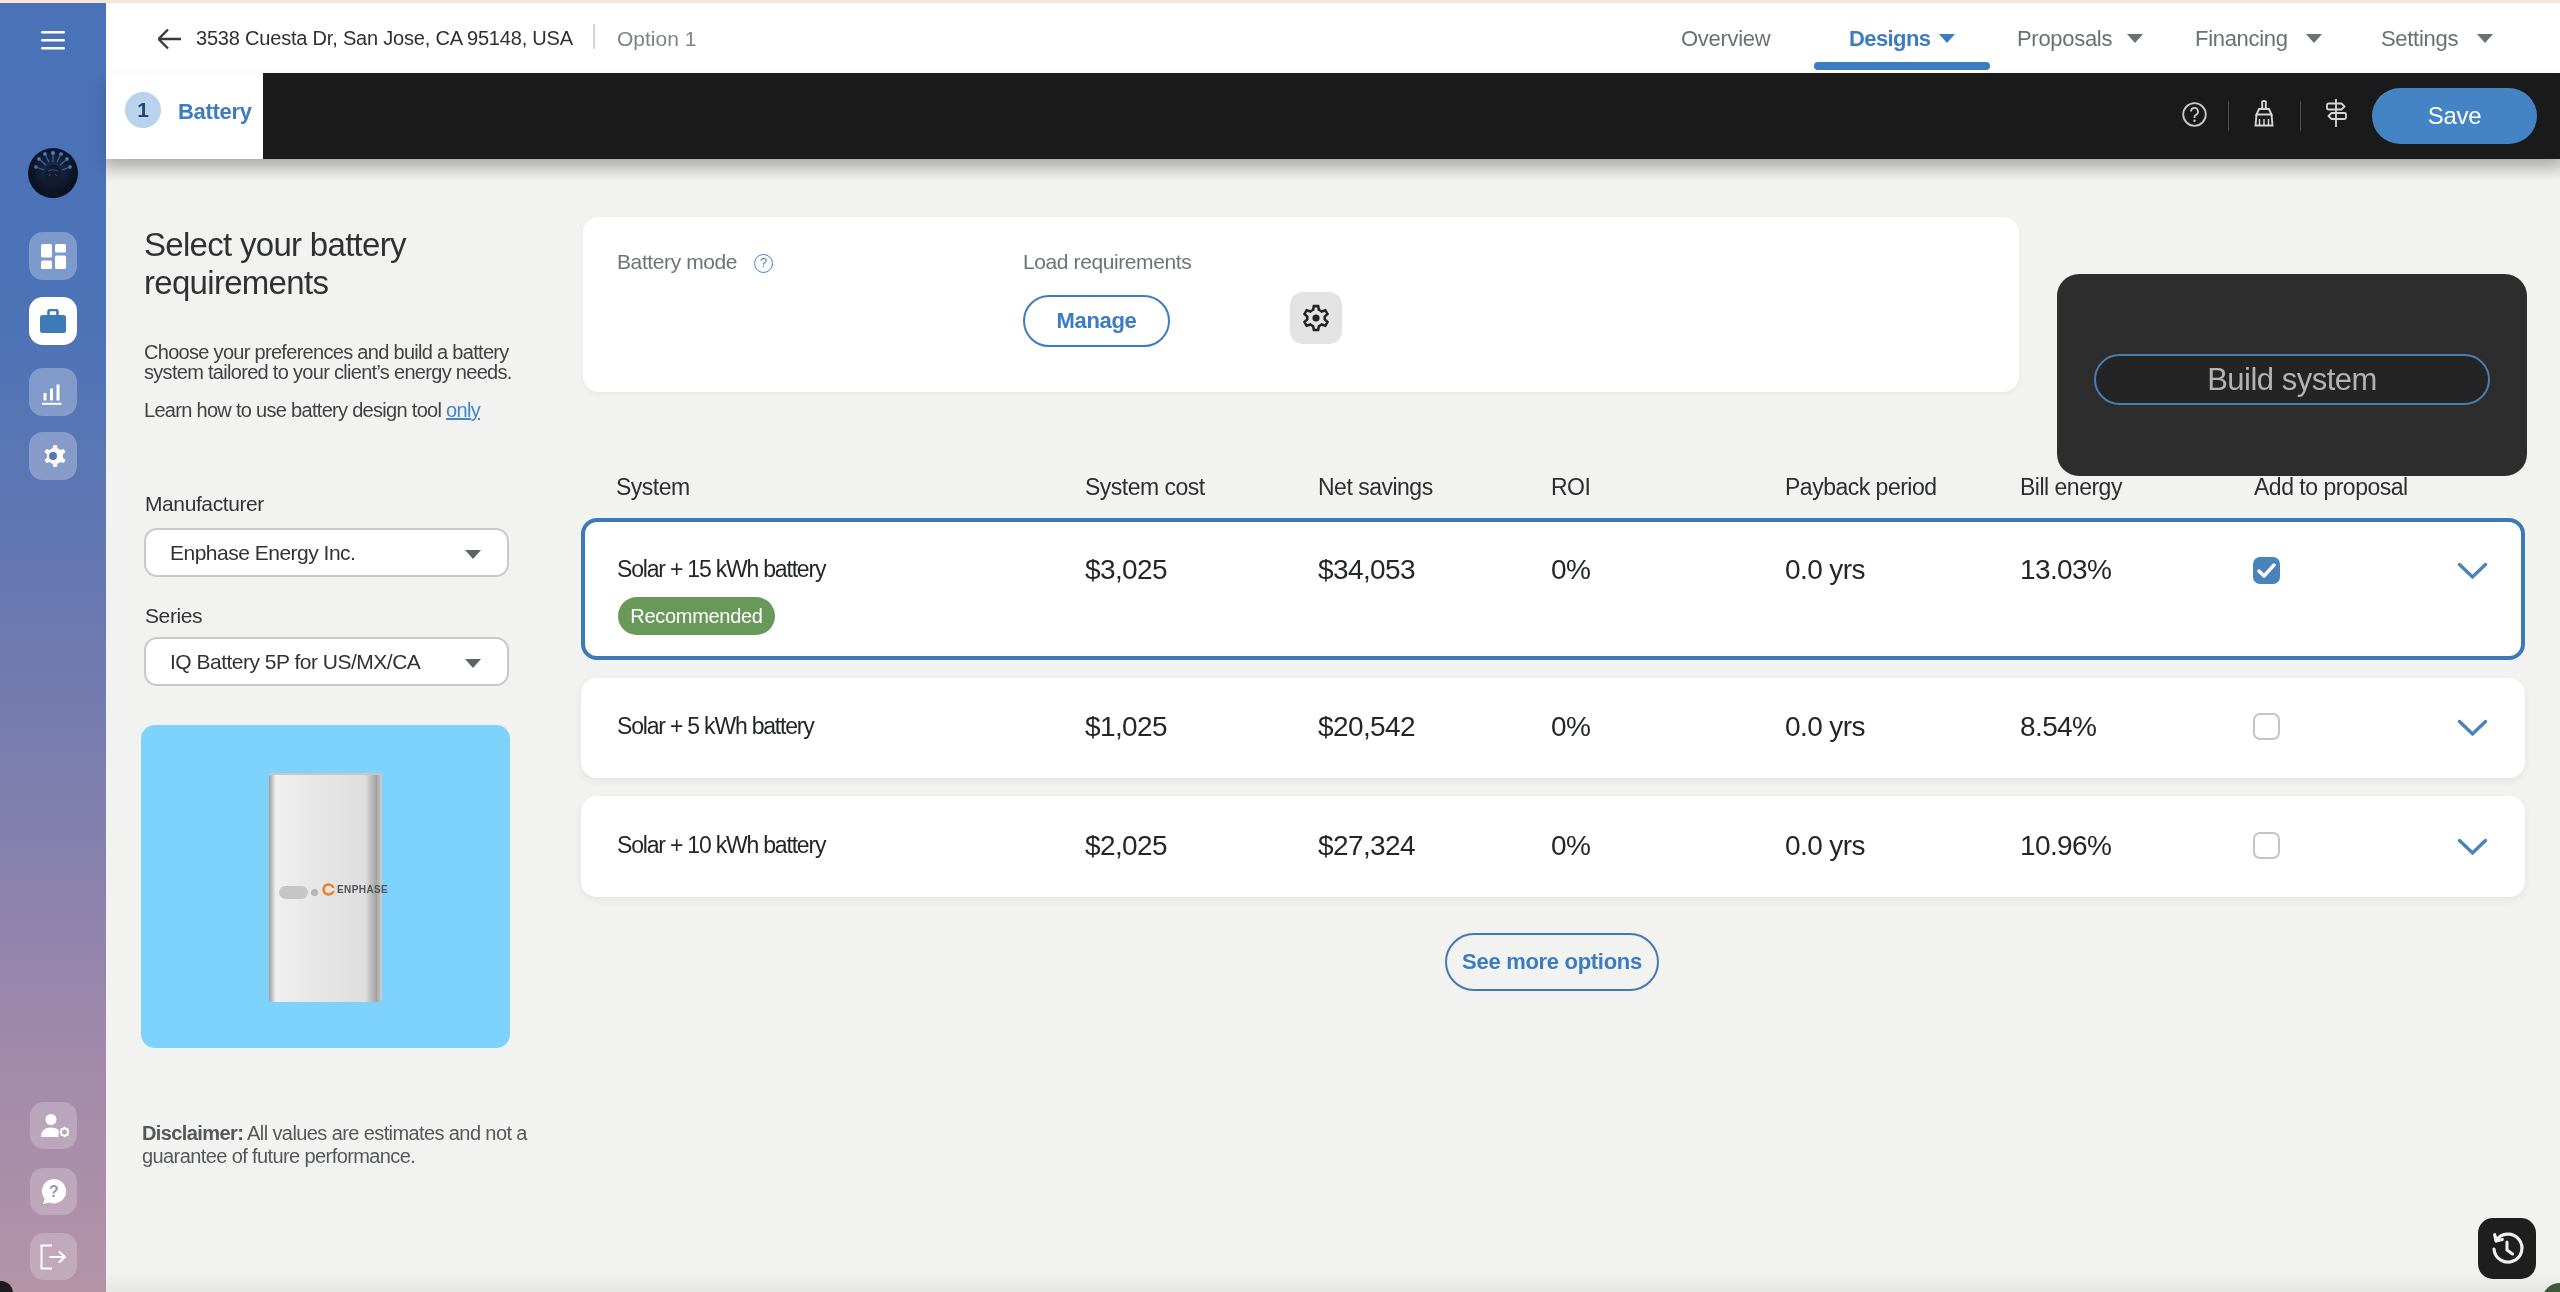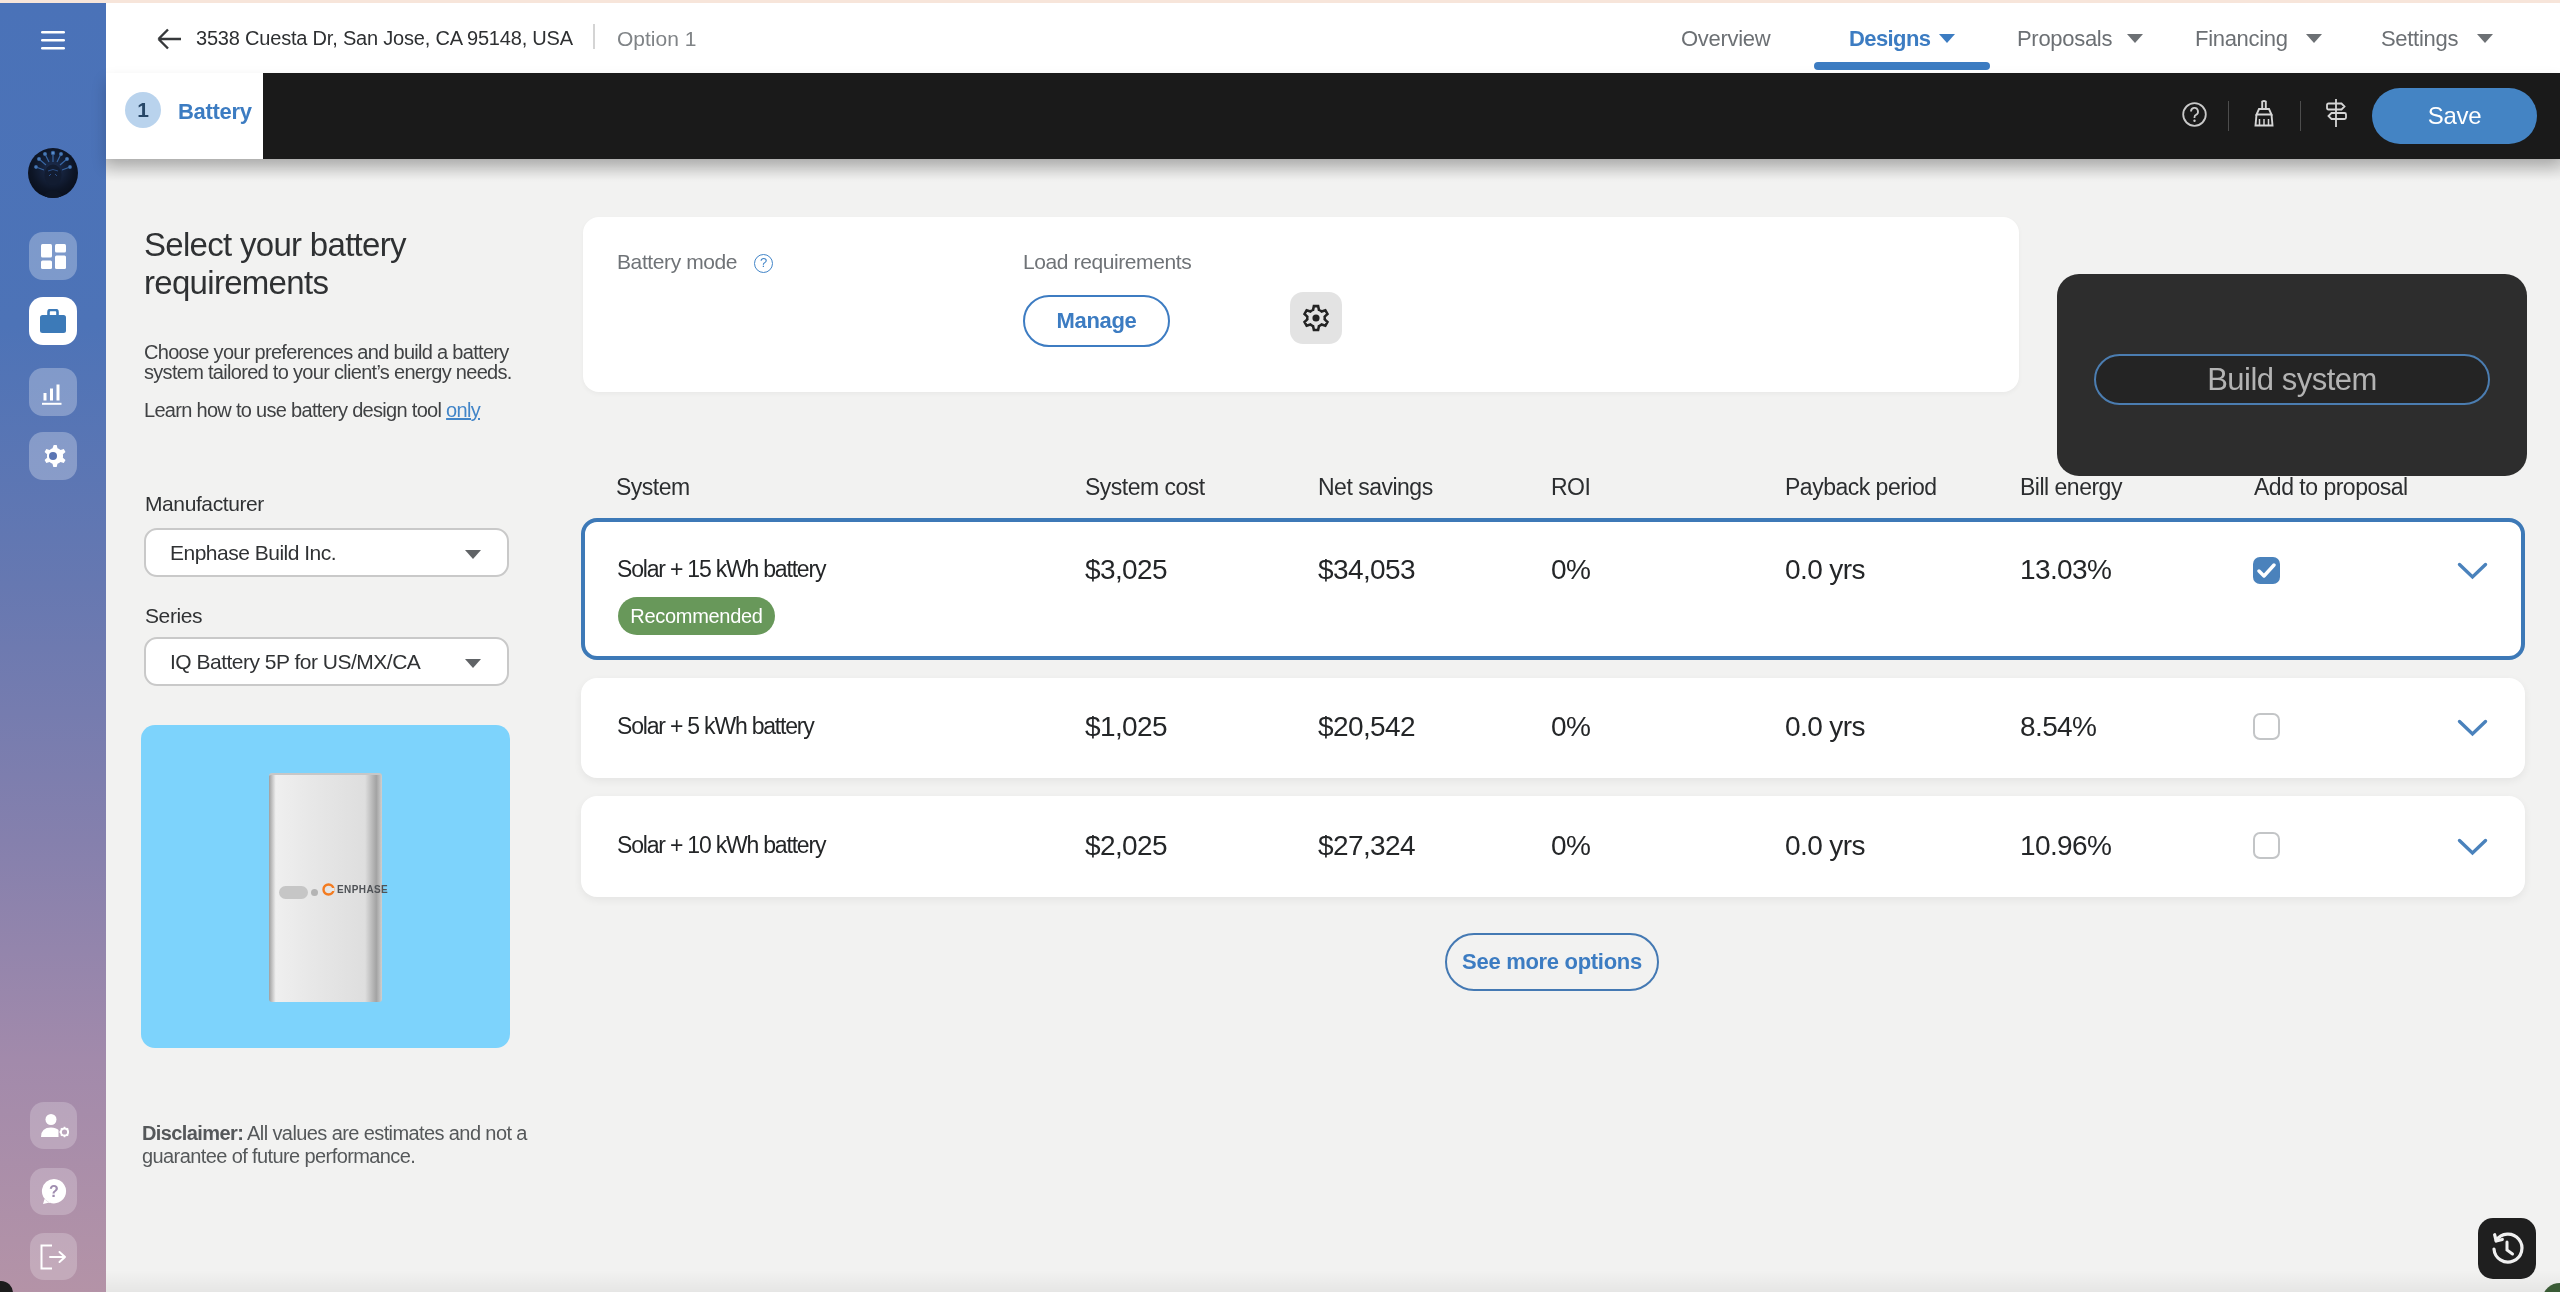--- a/index.html
+++ b/index.html
@@ -234,21 +234,21 @@
 </div>
 
 <div class="abs" id="mainshadow"></div>
 
 <h1>Select your battery<br>requirements</h1>
 <div class="para">Choose your preferences and build a battery<br>system tailored to your client’s energy needs.</div>
 <div class="learn">Learn how to use battery design tool <a>only</a></div>
 
 <div class="flabel" style="left:145px;top:492px">Manufacturer</div>
 <div class="fselect" style="top:528px">
-  <span class="tx">Enphase Build Inc.</span>
+  <span class="tx">Enphase Energy Inc.</span>
     <span class="cr"></span>
 </div>
 <div class="flabel" style="left:145px;top:604px">Series</div>
 <div class="fselect" style="top:637px">
   <span class="tx">IQ Battery 5P for US/MX/CA</span>
     <span class="cr"></span>
 </div>
 
 <div class="abs" id="prodcard">
   <div id="battimg">

